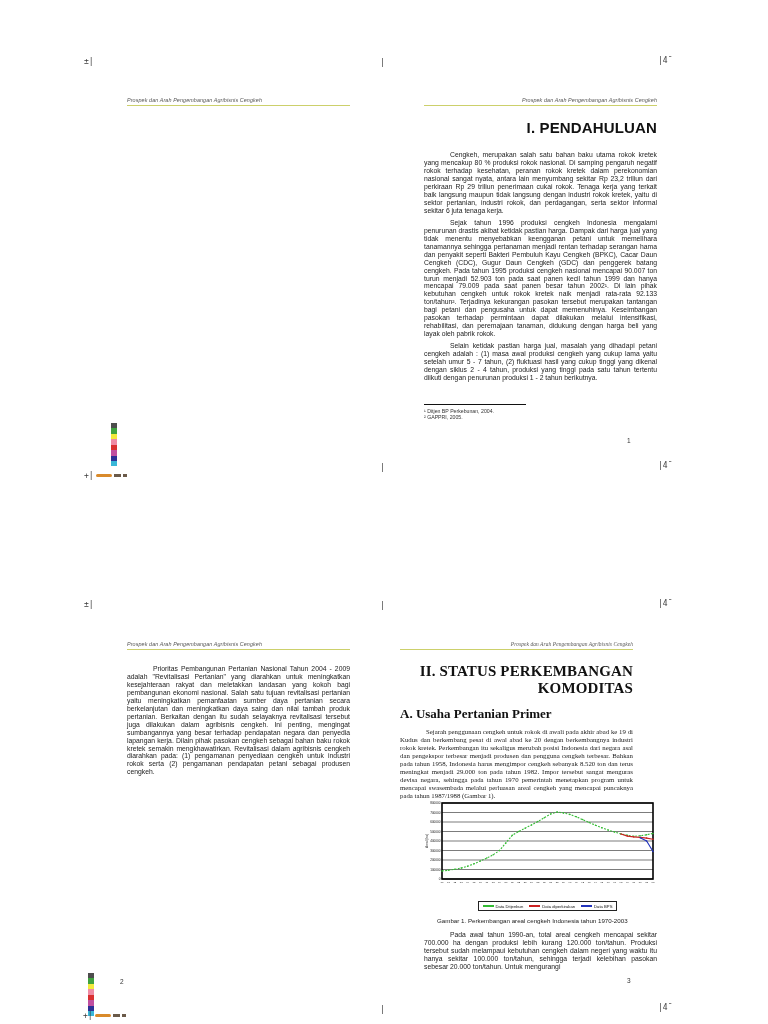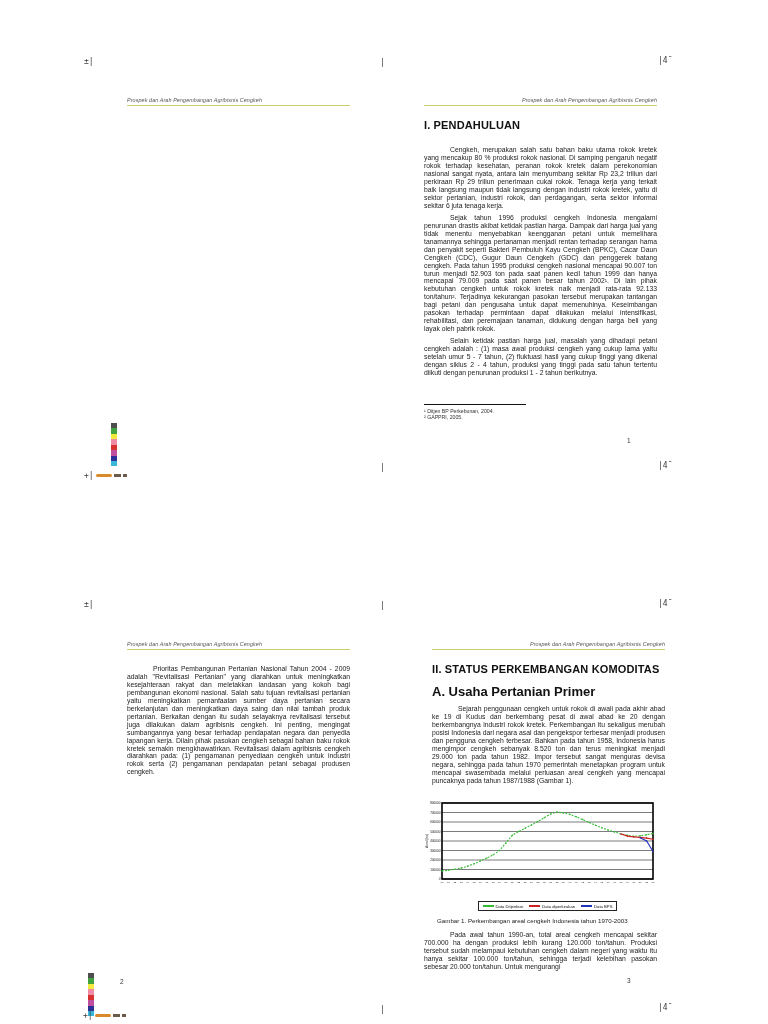--- a/index.html
+++ b/index.html
@@ -2,21 +2,21 @@
 <html><head>
 <meta charset="utf-8">
 <style>
   html,body{margin:0;padding:0;background:#ffffff;}
   #canvas{position:relative;width:768px;height:1024px;background:#ffffff;overflow:hidden;
           font-family:"Liberation Sans","DejaVu Sans",sans-serif;color:#1c1c1c;}
   .page{position:absolute;}
   .rh-text{font-size:5.4px;line-height:6.5px;font-style:italic;color:#555;letter-spacing:.1px;}
   .align-right .rh-text{text-align:right;}
   .rh-rule{height:1.4px;background:#ccd06b;margin-top:1.6px;}
-  .h1{font-size:11px;font-weight:bold;text-align:left;letter-spacing:.15px;margin:13px 0 0 0;color:#111;}
+  .h1{font-size:15px;font-weight:bold;text-align:right;letter-spacing:.15px;margin:13px 0 0 0;color:#111;}
   .subhead{font-size:13px;font-weight:bold;margin:9px 0 6px 0;color:#111;}
   .para{font-size:6.8px;line-height:7.9px;text-align:justify;text-indent:26px;margin:0 0 4.5px 0;color:#222;}
   .body-start{margin-top:15px;}
   .fnblock{position:absolute;left:424px;top:404px;width:233px;}
   .fn-rule{width:102px;border-top:1px solid #111;margin-bottom:2.5px;}
   .fn{font-size:5.2px;line-height:6.3px;color:#333;}
   .pagenum{position:absolute;font-size:6.5px;color:#333;}
   .mark{position:absolute;font-size:8px;line-height:8px;color:#3a3a3a;font-family:"DejaVu Sans Mono",monospace;}
   .colorbar{position:absolute;display:flex;flex-direction:column;gap:.4px;}
   .colorbar div{width:5.5px;height:5.1px;}
@@ -109,21 +109,21 @@
 
   <div class="page" style="left:127px;top:641px;width:223px;">
     <div>
       <div class="rh-text">Prospek dan Arah Pengembangan Agribisnis Cengkeh</div>
       <div class="rh-rule"></div>
     </div>
     <p class="para body-start">Prioritas Pembangunan Pertanian Nasional Tahun 2004 - 2009 adalah "Revitalisasi Pertanian" yang diarahkan untuk meningkatkan kesejahteraan rakyat dan meletakkan landasan yang kokoh bagi pembangunan ekonomi nasional. Salah satu tujuan revitalisasi pertanian yaitu meningkatkan pemanfaatan sumber daya pertanian secara berkelanjutan dan meningkatkan daya saing dan nilai tambah produk pertanian. Berkaitan dengan itu sudah selayaknya revitalisasi tersebut juga dilakukan dalam agribisnis cengkeh. Ini penting, mengingat sumbangannya yang besar terhadap pendapatan negara dan penyedia lapangan kerja. Dilain pihak pasokan cengkeh sebagai bahan baku rokok kretek semakin mengkhawatirkan. Revitalisasi dalam agribisnis cengkeh diarahkan pada: (1) pengamanan penyediaan cengkeh untuk industri rokok serta (2) pengamanan pendapatan petani sebagai produsen cengkeh.</p>
   </div>
   <div class="pagenum" style="left:120px;top:978px;">2</div>
 
-  <div class="page align-right" style="left:432px;top:641px;width:233px;">
+  <div class="page align-right" style="left:400px;top:641px;width:233px;font-family:Liberation Serif, serif;">
     <div>
       <div class="rh-text">Prospek dan Arah Pengembangan Agribisnis Cengkeh</div>
       <div class="rh-rule"></div>
     </div>
     <div class="h1">II.  STATUS PERKEMBANGAN KOMODITAS</div>
     <div class="subhead" style="text-align:left;">A.  Usaha Pertanian Primer</div>
     <p class="para">Sejarah penggunaan cengkeh untuk rokok di awali pada akhir abad ke 19 di Kudus dan berkembang pesat di awal abad ke 20 dengan berkembangnya industri rokok kretek.  Perkembangan itu sekaligus merubah posisi Indonesia dari negara asal dan pengekspor terbesar menjadi produsen dan pengguna cengkeh terbesar. Bahkan pada tahun 1958, Indonesia harus mengimpor cengkeh sebanyak 8.520 ton dan terus meningkat menjadi 29.000 ton pada tahun 1982. Impor tersebut  sangat menguras devisa negara, sehingga pada tahun 1970 pemerintah menetapkan program untuk mencapai swasembada melalui perluasan areal cengkeh yang mencapai puncaknya pada tahun 1987/1988 (Gambar 1).</p>
   </div>
 
   <svg id="chart-svg" width="233" height="96" viewBox="0 0 233 96">

